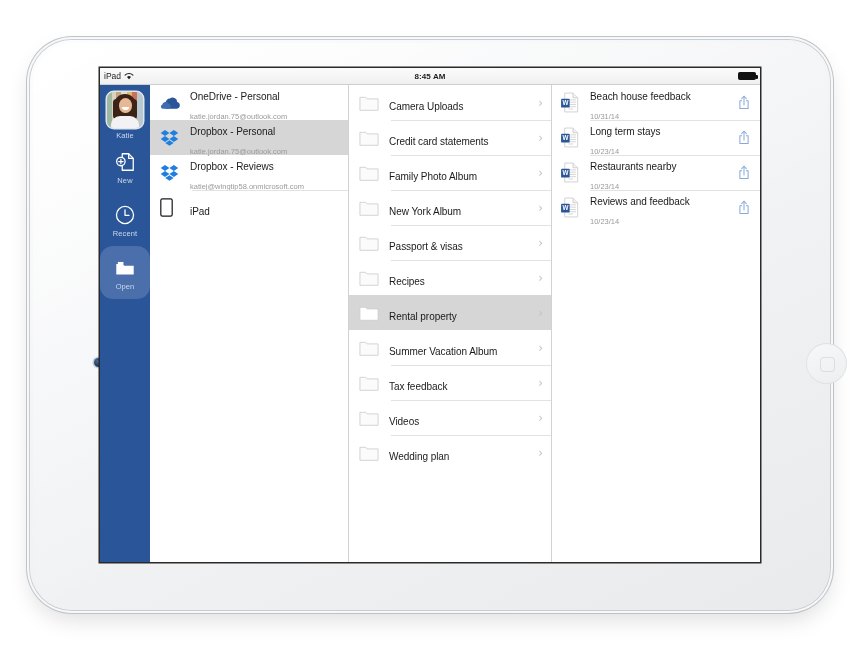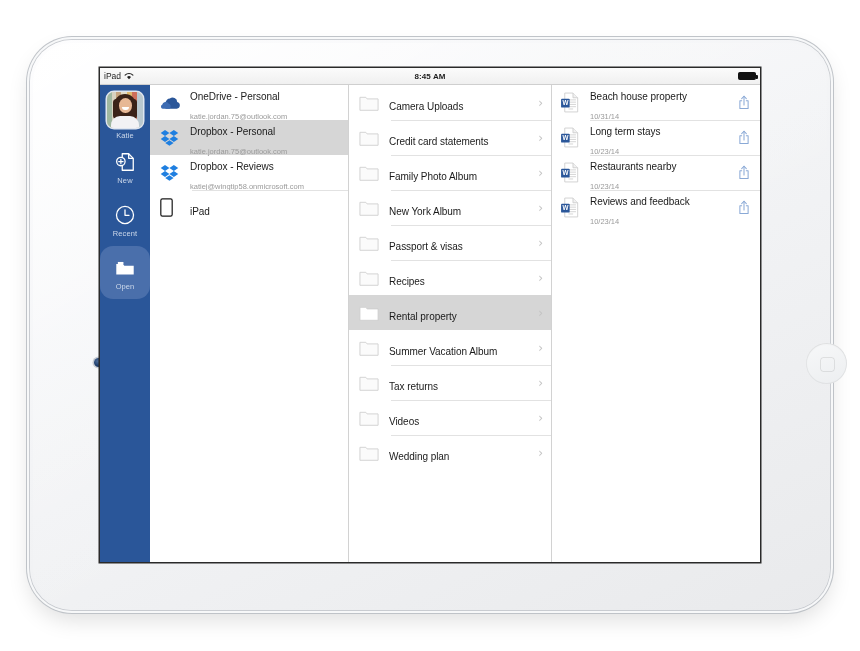--- a/index.html
+++ b/index.html
@@ -587,21 +587,21 @@
           <div class="chev">›</div>
         </div>
 
         <div class="row folder-row">
           <div class="row-ico">
             <svg class="folder-glyph" viewBox="0 0 22 18">
                 <path d="M0.8 2.6 h6.6 l1.5 1.8 h12.3 v12.8 h-20.4 z" fill="#fbfbfb" stroke="#cfcfcf" stroke-width="1"></path>
               </svg>
           </div>
           <div class="row-txt">
-            <div class="row-title">Tax returns</div>
+            <div class="row-title">Tax feedback</div>
           </div>
           <div class="chev">›</div>
         </div>
 
         <div class="row folder-row">
           <div class="row-ico">
             <svg class="folder-glyph" viewBox="0 0 22 18">
                 <path d="M0.8 2.6 h6.6 l1.5 1.8 h12.3 v12.8 h-20.4 z" fill="#fbfbfb" stroke="#cfcfcf" stroke-width="1"></path>
               </svg>
           </div>
@@ -630,21 +630,21 @@
           <div class="row-ico">
             <svg class="doc-glyph" viewBox="0 0 22 24">
               <path d="M5 1.2 h9.4 l5.4 5.4 v16.2 h-14.8 z" fill="#ffffff" stroke="#cdcdcd" stroke-width="1"></path>
               <path d="M14.4 1.2 v5.4 h5.4" fill="#f1f1f1" stroke="#cdcdcd" stroke-width="1"></path>
               <path d="M9.2 9 h8.6 M9.2 11.6 h8.6 M9.2 14.2 h8.6 M9.2 16.8 h8.6 M9.2 19.4 h5.4" stroke="#cfcfcf" stroke-width="1"></path>
               <rect x="0.8" y="7.6" width="9.8" height="10.2" rx="1" fill="#2b579a"></rect>
               <text x="5.7" y="15.1" font-size="7.2" font-family="Liberation Sans, sans-serif" font-weight="bold" fill="#ffffff" text-anchor="middle">W</text>
             </svg>
           </div>
           <div class="row-txt">
-            <div class="row-title">Beach house property</div>
+            <div class="row-title">Beach house feedback</div>
             <div class="row-sub">10/31/14</div>
           </div>
           <div class="share-btn">
             <svg class="share-glyph" viewBox="0 0 14 17">
               <path d="M2.2 6.4 h2.1 M9.7 6.4 h2.1 M2.2 6.4 v9.1 h9.6 v-9.1" fill="none" stroke="#8aa9d6" stroke-width="1.2" stroke-linecap="round" stroke-linejoin="round"></path>
               <path d="M7 11.3 v-10" stroke="#8aa9d6" stroke-width="1.2" stroke-linecap="round"></path>
               <path d="M4.3 4 L7 1.2 L9.7 4" fill="none" stroke="#8aa9d6" stroke-width="1.2" stroke-linecap="round" stroke-linejoin="round"></path>
             </svg>
           </div>
         </div>

